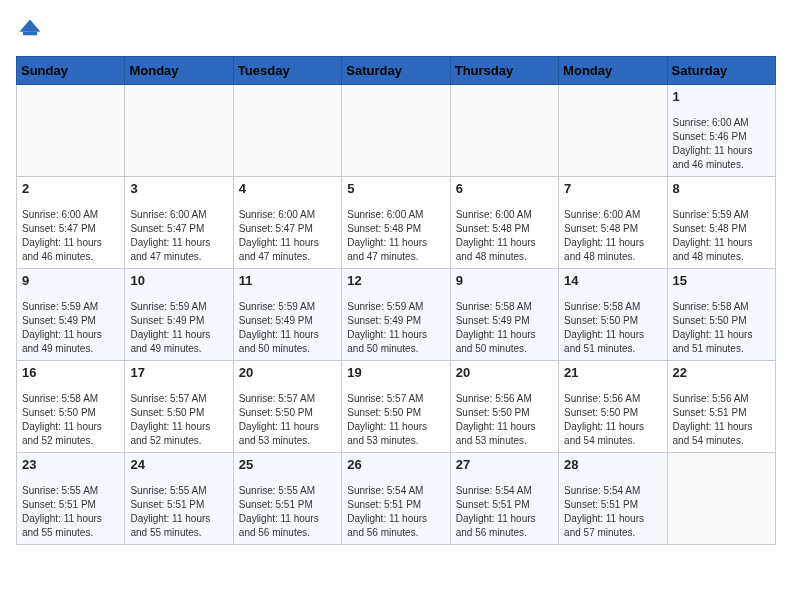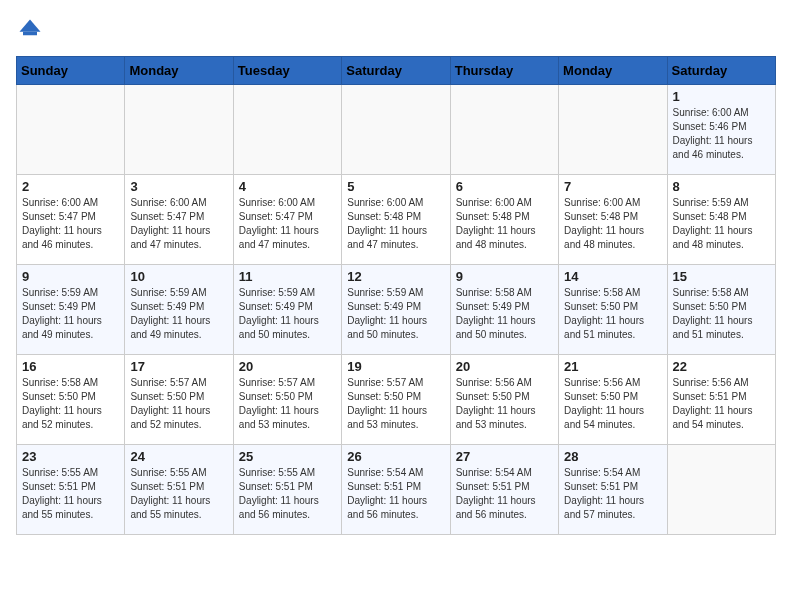--- a/index.html
+++ b/index.html
@@ -85,20 +85,21 @@
       font-size: 13px;
       font-weight: bold;
       color: #222;
       display: block;
       margin-bottom: 2px;
     }
     .day-info {
       font-size: 10px;
       color: #333;
       line-height: 1.4;
+      margin-top: 12px;
     }
     tr:nth-child(odd) td {
       background: #f5f8ff;
     }
     tr:nth-child(even) td {
       background: #fff;
     }
     .calendar thead tr th {
       background: #2d6abf;
     }

